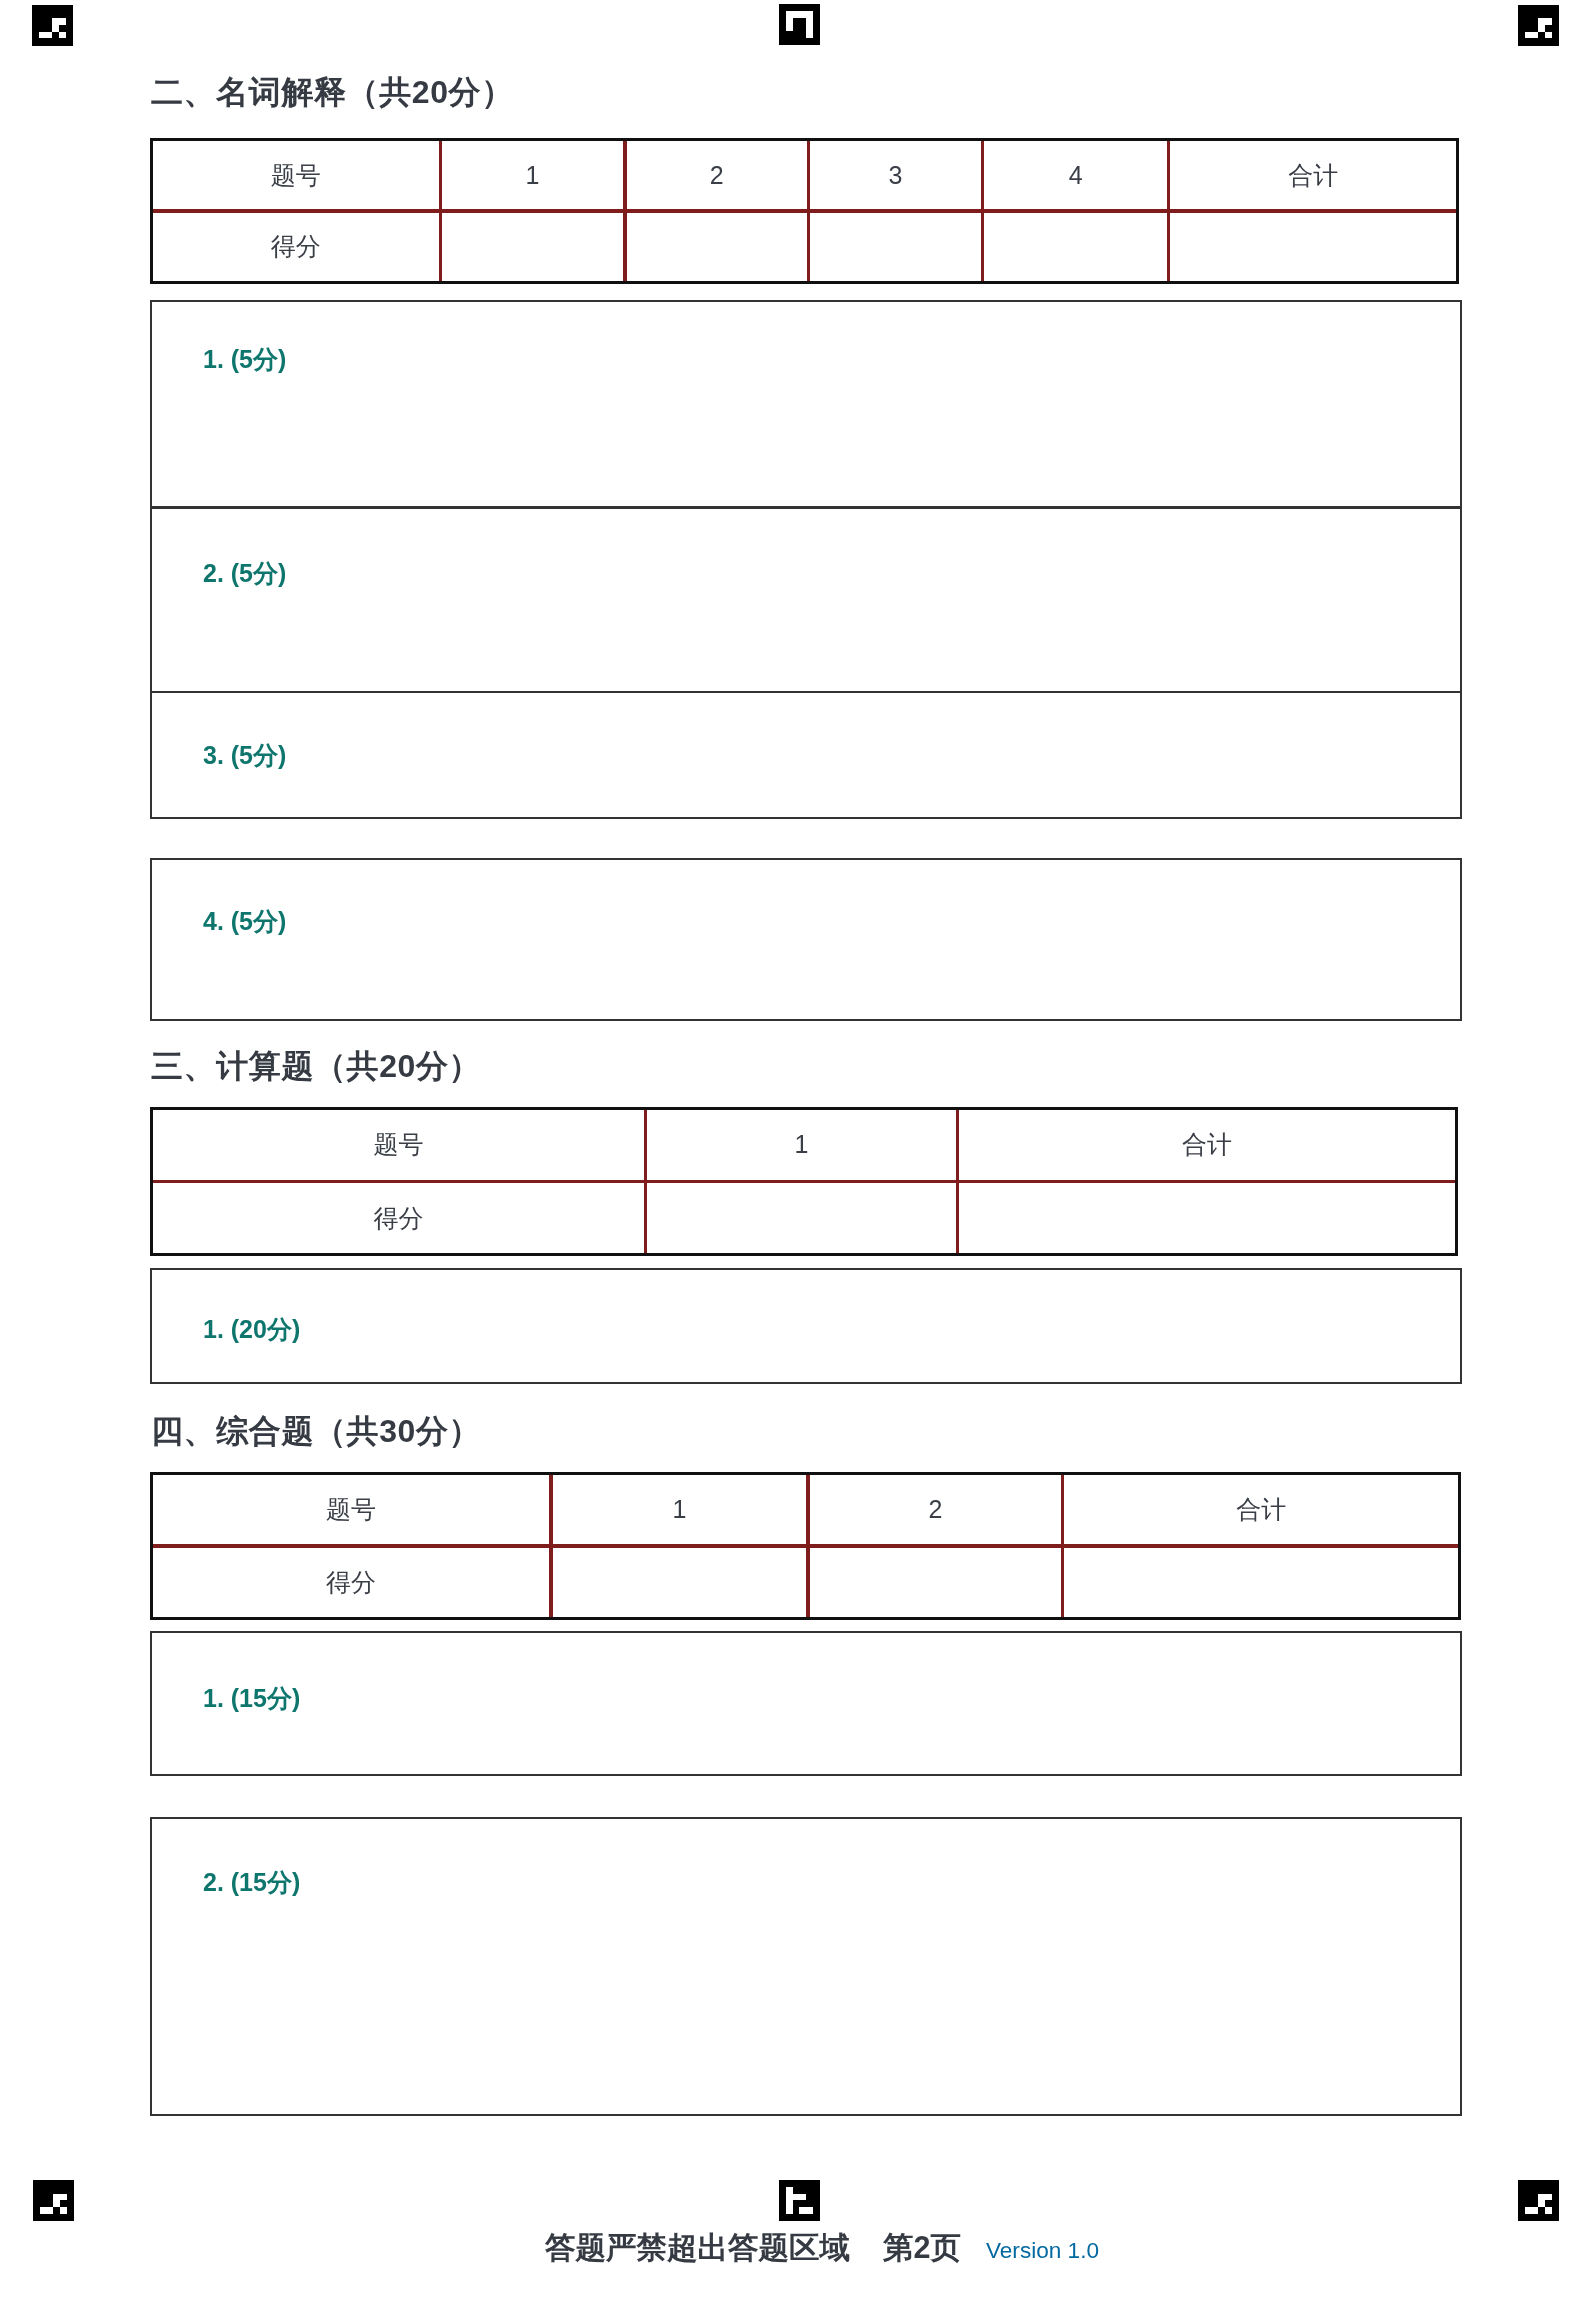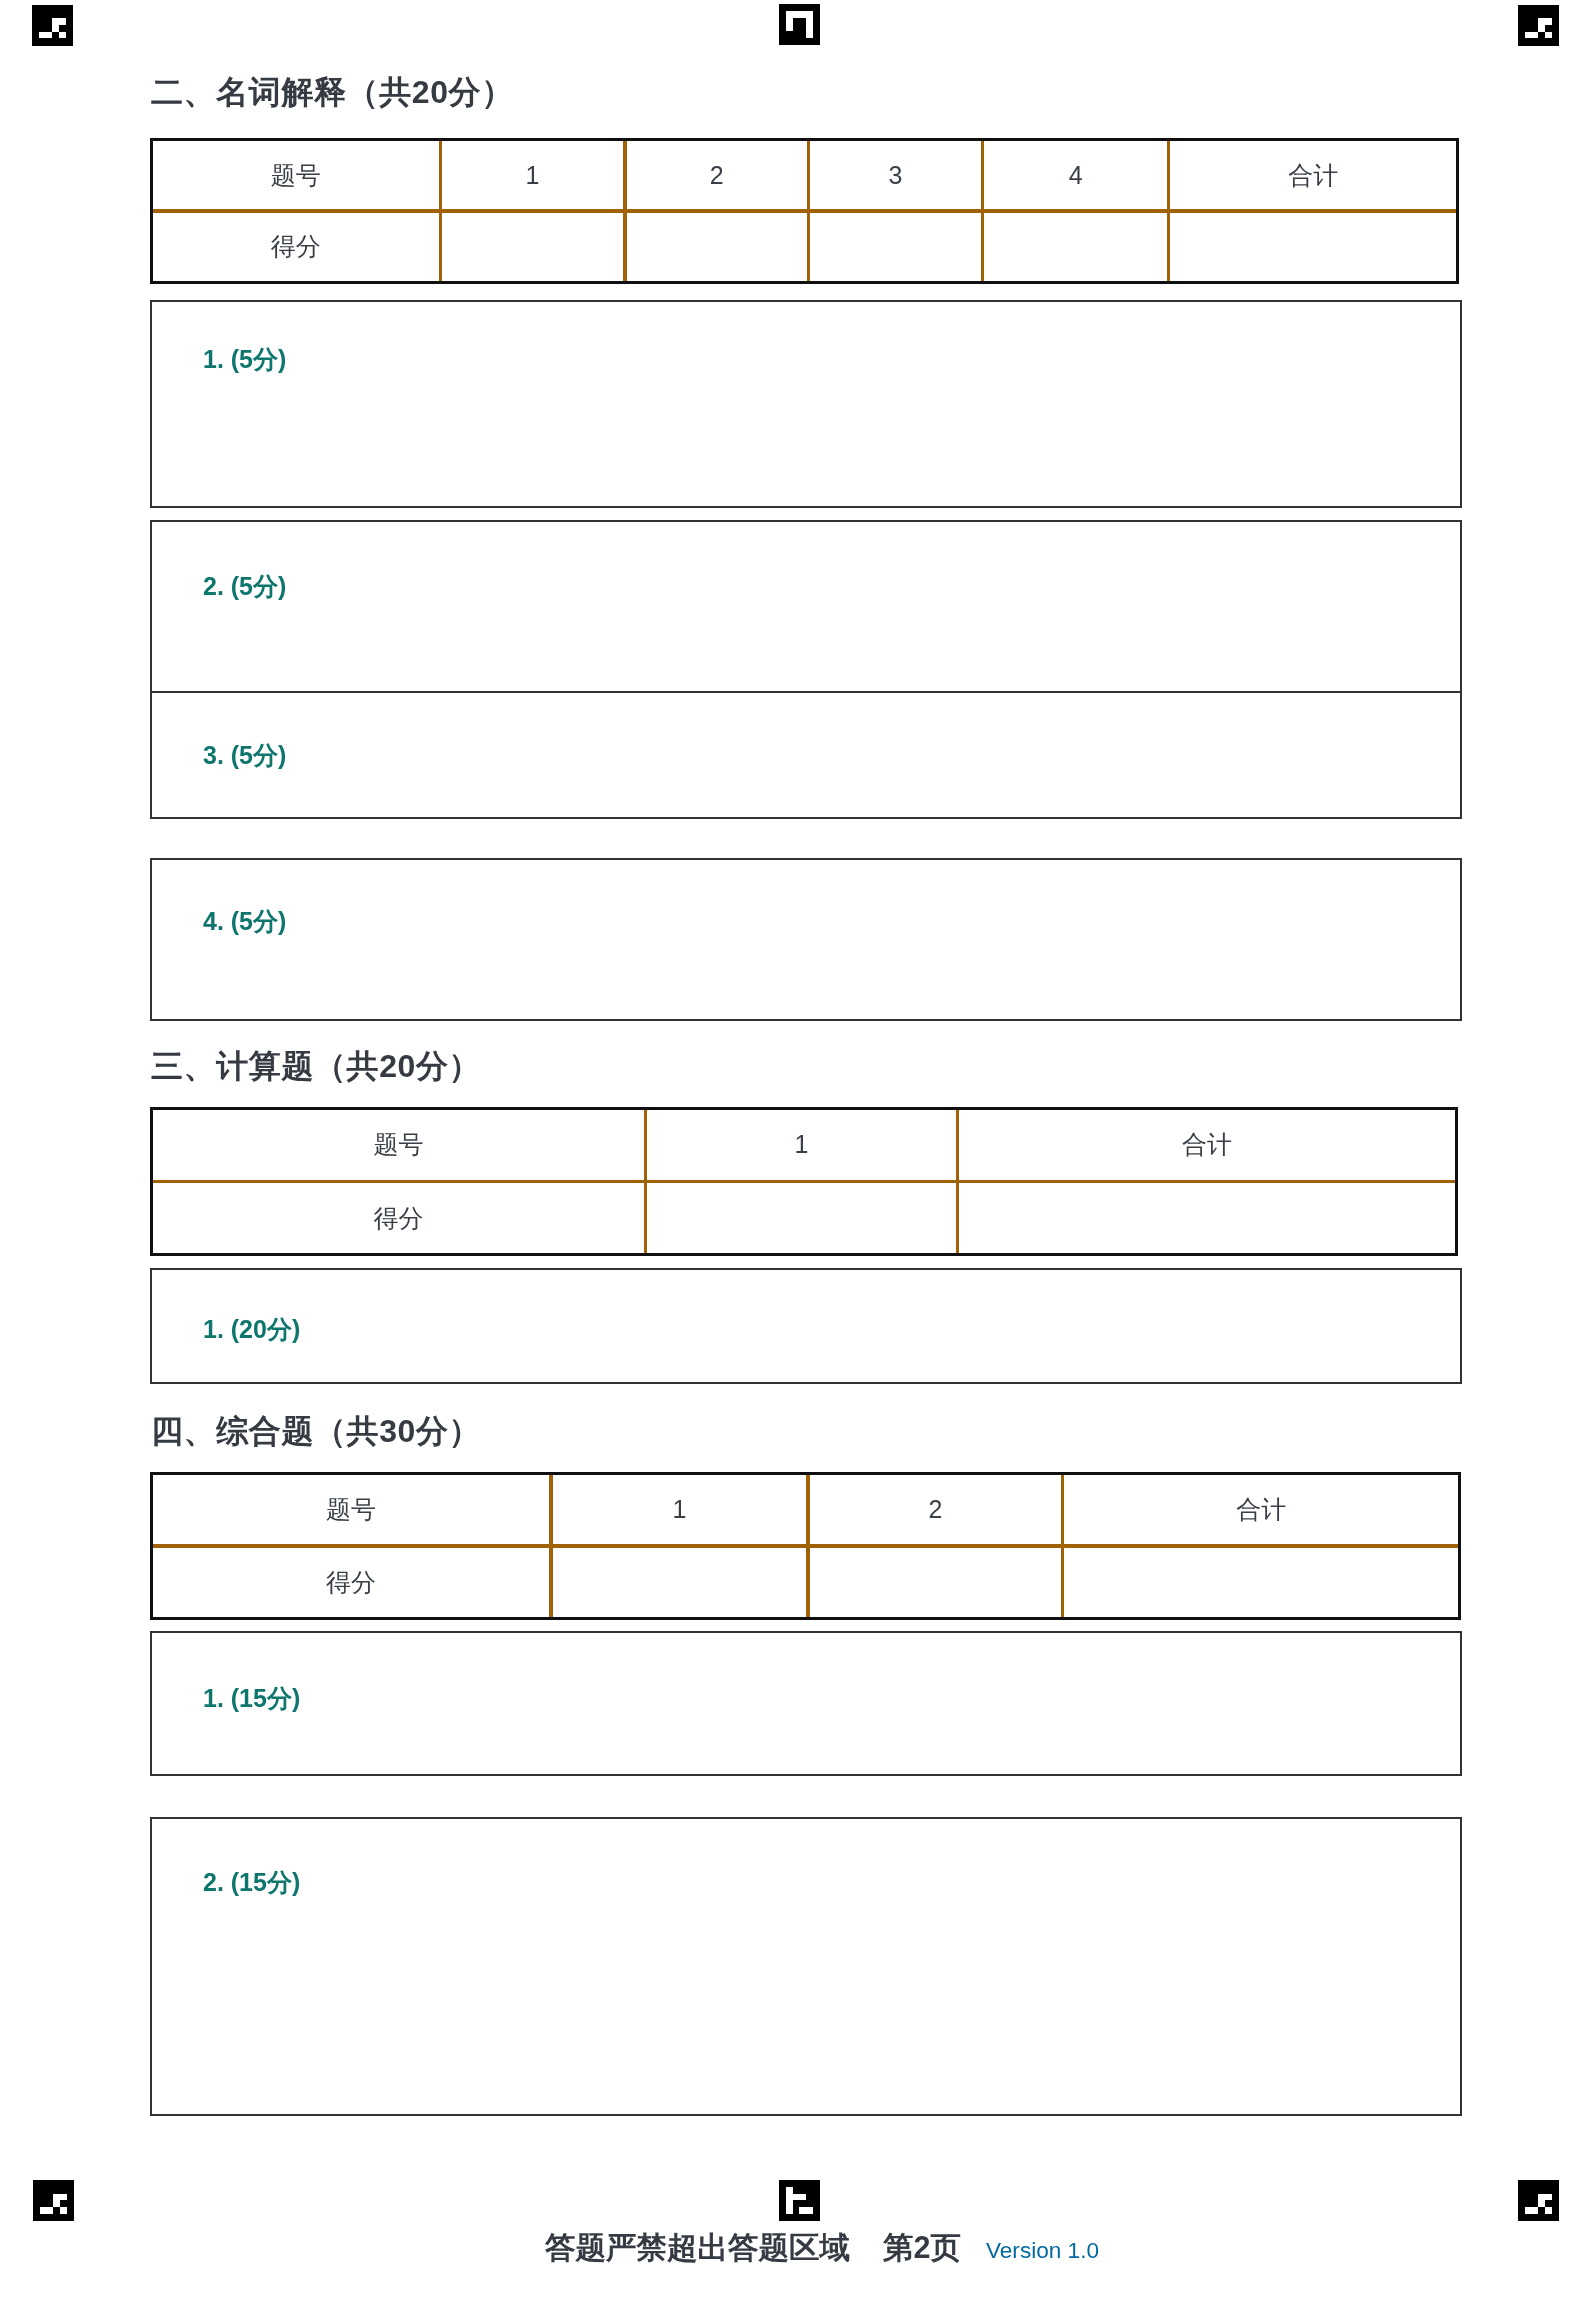--- a/index.html
+++ b/index.html
@@ -7,30 +7,30 @@
     width:1595px;height:2307px;position:relative;background:#ffffff;
     font-family:"Liberation Sans","DejaVu Sans",sans-serif;color:#3a3f47;
     overflow:hidden;
   }
 
   .heading{position:absolute;left:151px;font-size:32px;font-weight:600;color:#363b43;letter-spacing:0.6px;white-space:nowrap;}
   #heading-2{top:71px;}
   #heading-3{top:1045px;}
   #heading-4{top:1410px;}
 
-  .score-table{position:absolute;background:#a16207;border:3.4px solid #101010;display:grid;grid-template-rows:1fr 1fr;gap:3.4px;box-sizing:border-box;}
+  .score-table{position:absolute;background:#7f1d1d;border:3.4px solid #101010;display:grid;grid-template-rows:1fr 1fr;gap:3.4px;box-sizing:border-box;}
   .score-table .cell{background:#ffffff;display:flex;align-items:center;justify-content:center;font-size:25px;color:#3a3f47;}
   #table-2{left:150px;top:138px;width:1309px;height:146px;grid-template-columns:22.2fr 14.1fr 14fr 13.3fr 14.2fr 22.2fr;}
   #table-3{left:150px;top:1107px;width:1308px;height:149px;grid-template-columns:37.9fr 23.8fr 38.3fr;}
   #table-4{left:150px;top:1472px;width:1311px;height:148px;grid-template-columns:30.6fr 19.6fr 19.4fr 30.4fr;}
 
   .answer-box{position:absolute;left:150px;width:1312px;border:2.3px solid #333333;box-sizing:border-box;background:#ffffff;}
   .answer-box .box-label{position:absolute;left:51px;font-size:25px;font-weight:600;color:#0f766e;white-space:nowrap;}
   #box-2-1{top:300px;height:208px;}  #box-2-1 .box-label{top:41px;}
-  #box-2-2{top:520px;height:199px;}  #box-2-2 .box-label{top:48px;}
+  #box-2-2{top:507px;height:199px;}  #box-2-2 .box-label{top:48px;}
   #box-2-3{top:691px;height:128px;} #box-2-3 .box-label{top:46px;}
   #box-2-4{top:858px;height:163px;} #box-2-4 .box-label{top:45px;}
   #box-3-1{top:1268px;height:116px;} #box-3-1 .box-label{top:43px;}
   #box-4-1{top:1631px;height:145px;} #box-4-1 .box-label{top:49px;}
   #box-4-2{top:1817px;height:299px;} #box-4-2 .box-label{top:47px;}
 
   .footer{position:absolute;top:2228px;left:545px;display:flex;align-items:baseline;color:#363b43;white-space:nowrap;}
   .footer .warning{font-size:30.5px;font-weight:700;}
   .footer .page{font-size:30.5px;font-weight:700;margin-left:33px;}
   .footer .version{font-size:22.6px;font-weight:400;margin-left:25px;color:#0369a1;text-align:center;}

